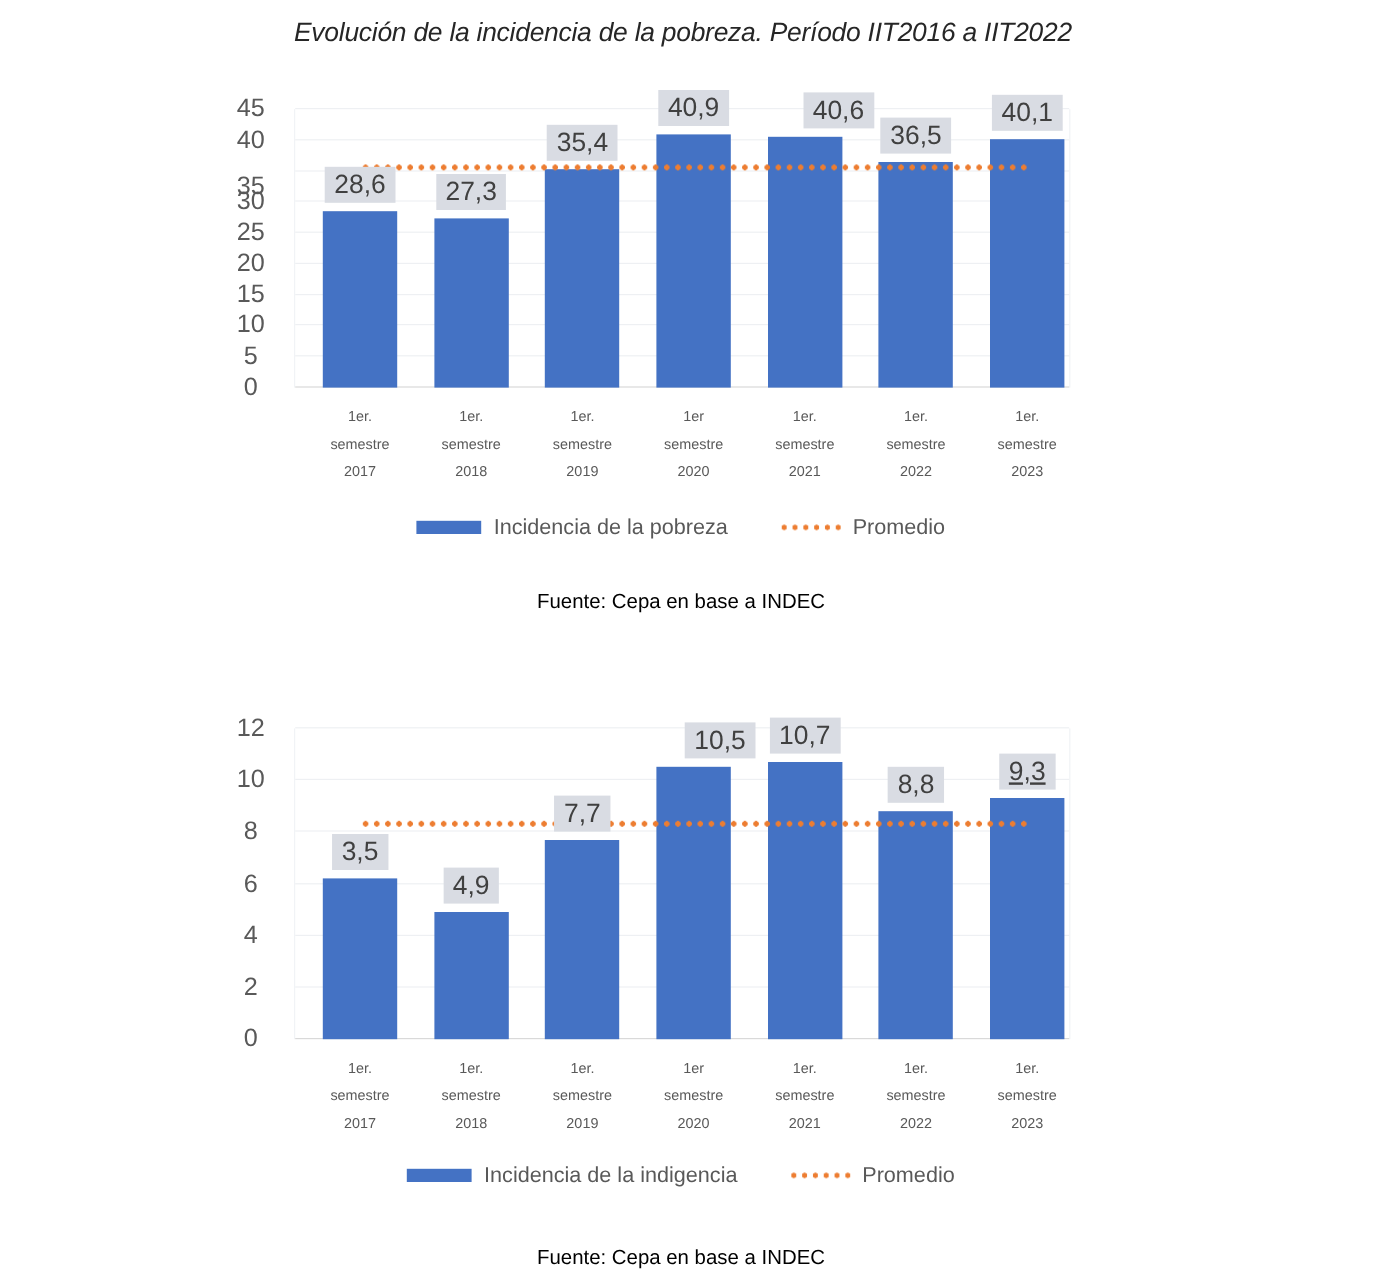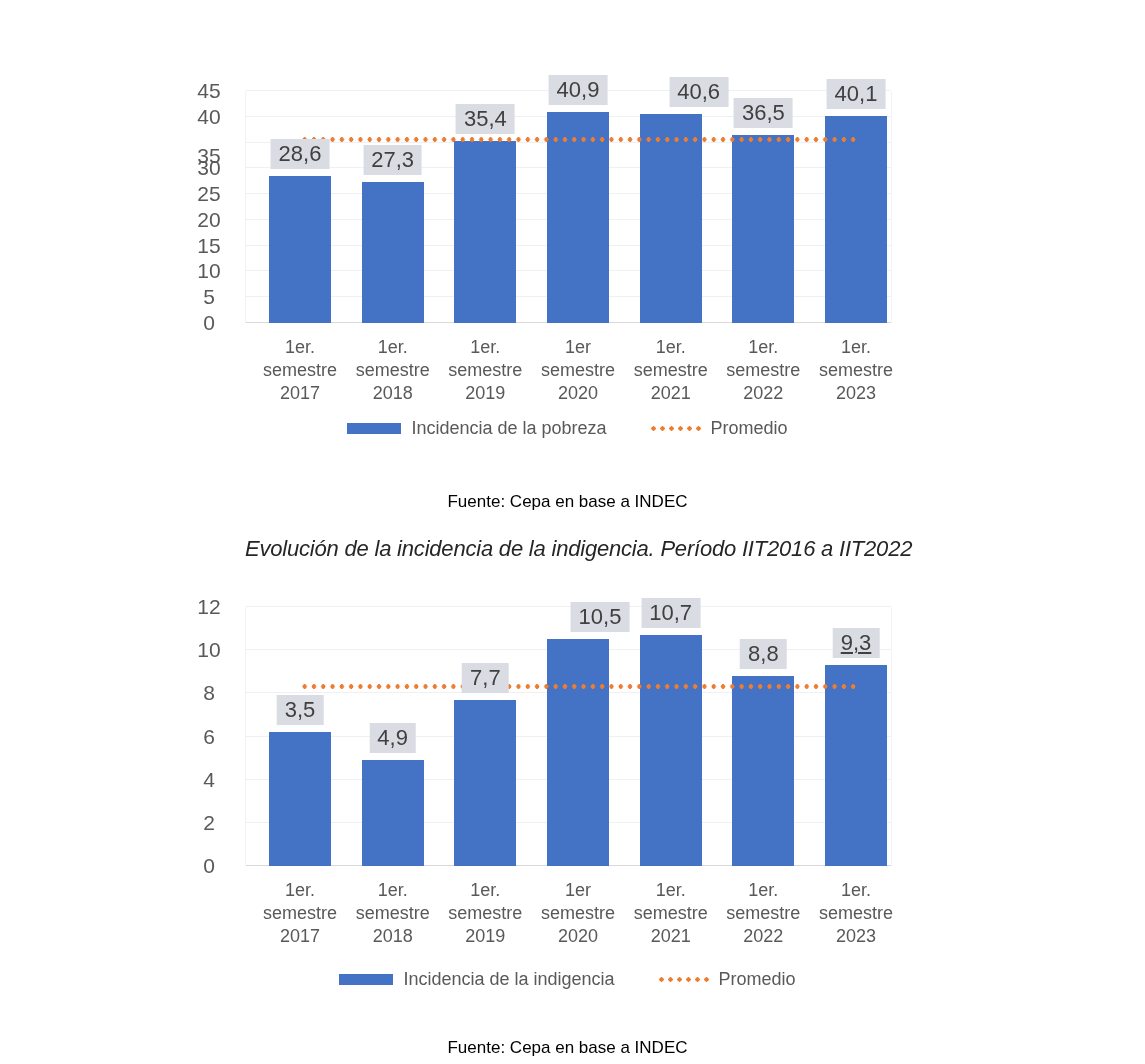--- a/index.html
+++ b/index.html
@@ -24,42 +24,43 @@
   .ytick{position:absolute;left:-62px;width:50px;text-align:center;
          font-size:21px;line-height:26px;color:var(--axistext,#595959);}
   .bar{position:absolute;bottom:0;width:62px;background:var(--bar,#4472C4);z-index:1;}
   .avg-line{position:absolute;height:5px;z-index:2;
             background-image:radial-gradient(circle,var(--avg,#ED7D31) 2.1px,transparent 2.5px);
             background-size:9.3px 5px;background-repeat:repeat-x;background-position:left center;}
   .datalabel{position:absolute;transform:translateX(-50%);z-index:3;white-space:nowrap;
              background:var(--labelbg,#D9DCE3);color:var(--labeltext,#404040);
              font-size:22px;line-height:28px;padding:1px 8px;}
   .xlabel{position:absolute;width:112px;text-align:center;
-          font-size:18px;line-height:23px;color:var(--axistext,#595959);}
+          font-size:12px;line-height:23px;color:var(--axistext,#595959);}
 
   .legend{position:absolute;left:245px;width:645px;display:flex;justify-content:center;align-items:center;
           font-size:18px;color:var(--axistext,#595959);}
-  #chart-0 .legend{top:418px;}
+  #chart-0 .legend{top:429px;}
   #chart-1 .legend{top:449px;}
   .swatch-bar{display:inline-block;width:54px;height:11px;background:var(--bar,#4472C4);margin-right:10px;}
   .swatch-dots{display:inline-block;width:52px;height:5px;margin:0 10px 0 42px;
                background-image:radial-gradient(circle,var(--avg,#ED7D31) 2px,transparent 2.4px);
                background-size:9px 5px;background-repeat:repeat-x;background-position:left center;}
 
   .source{position:absolute;left:245px;width:645px;text-align:center;
           font-size:17px;color:var(--source,#000);}
   #chart-0 .source{top:492px;}
   #chart-1 .source{top:518px;}
 </style>
 </head>
 <body>
 
 <div class="page" style="--bar: #4472C4; --avg: #ED7D31; --labelbg: #D9DCE3; --labeltext: #404040; --axistext: #595959; --grid: #EEF0F3; --plotedge: #F1F3F6; --axisline: #D9D9D9; --title: #262626; --source: #000000;">
 
   <section class="chart" id="chart-0">
+    <div class="chart-title">Evolución de la incidencia de la pobreza. Período IIT2016 a IIT2022</div>
     <div class="plot" style="height: 232px;">
         <div class="gridline axis-line" style="bottom: 0px;"></div>
         <div class="ytick" style="bottom: -13px;">0</div>
         <div class="gridline" style="bottom: 25.7778px;"></div>
         <div class="ytick" style="bottom: 12.7778px;">5</div>
         <div class="gridline" style="bottom: 51.5556px;"></div>
         <div class="ytick" style="bottom: 38.5556px;">10</div>
         <div class="gridline" style="bottom: 77.3333px;"></div>
         <div class="ytick" style="bottom: 64.3333px;">15</div>
         <div class="gridline" style="bottom: 103.111px;"></div>
@@ -128,21 +129,20 @@
     <div class="legend">
       <span class="swatch-bar"></span>
       <span class="legend-label">Incidencia de la pobreza</span>
       <span class="swatch-dots"></span>
       <span class="legend-label">Promedio</span>
     </div>
     <div class="source">Fuente: Cepa en base a INDEC</div>
   </section>
 
   <section class="chart" id="chart-1">
-    <div class="chart-title">Evolución de la incidencia de la indigencia. Período IIT2016 a IIT2022</div>
     <div class="plot" style="height: 259px;">
         <div class="gridline axis-line" style="bottom: 0px;"></div>
         <div class="ytick" style="bottom: -13px;">0</div>
         <div class="gridline" style="bottom: 43.1667px;"></div>
         <div class="ytick" style="bottom: 30.1667px;">2</div>
         <div class="gridline" style="bottom: 86.3333px;"></div>
         <div class="ytick" style="bottom: 73.3333px;">4</div>
         <div class="gridline" style="bottom: 129.5px;"></div>
         <div class="ytick" style="bottom: 116.5px;">6</div>
         <div class="gridline" style="bottom: 172.667px;"></div>

